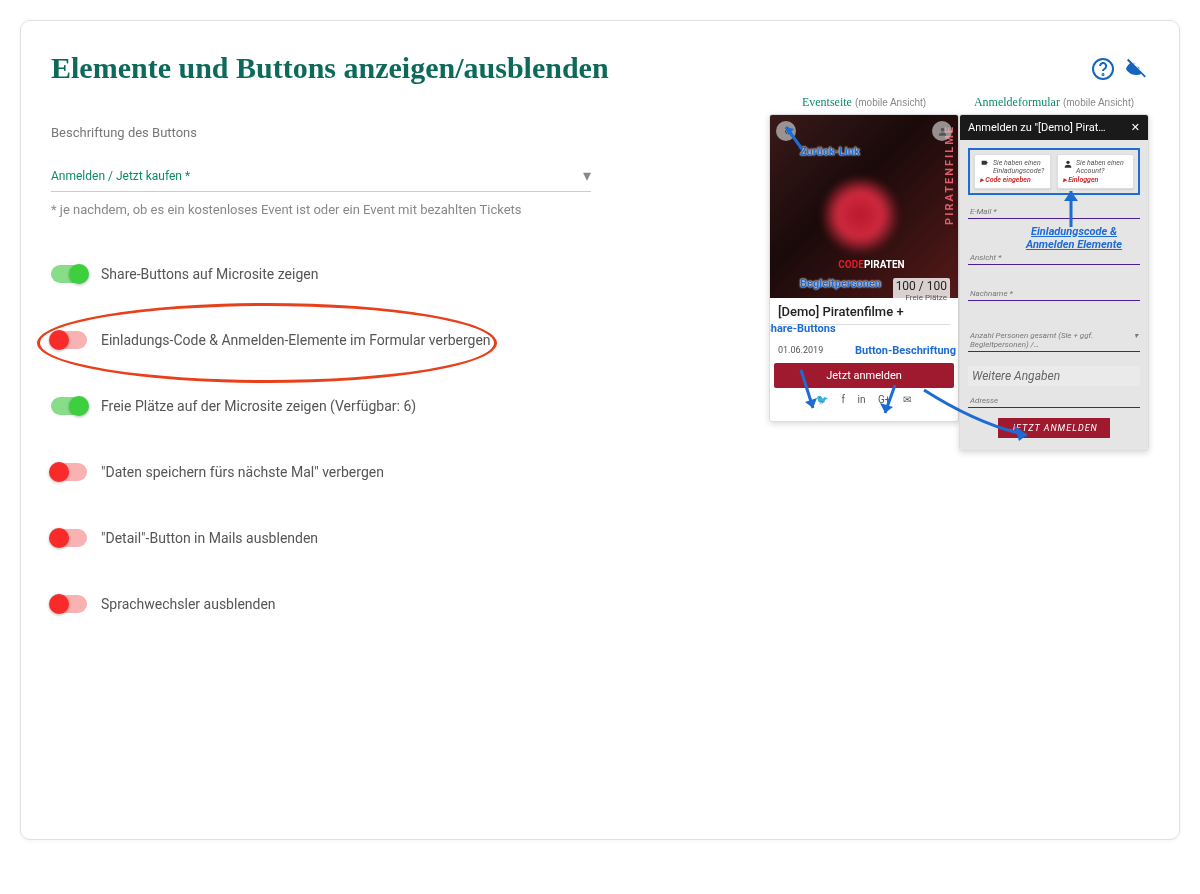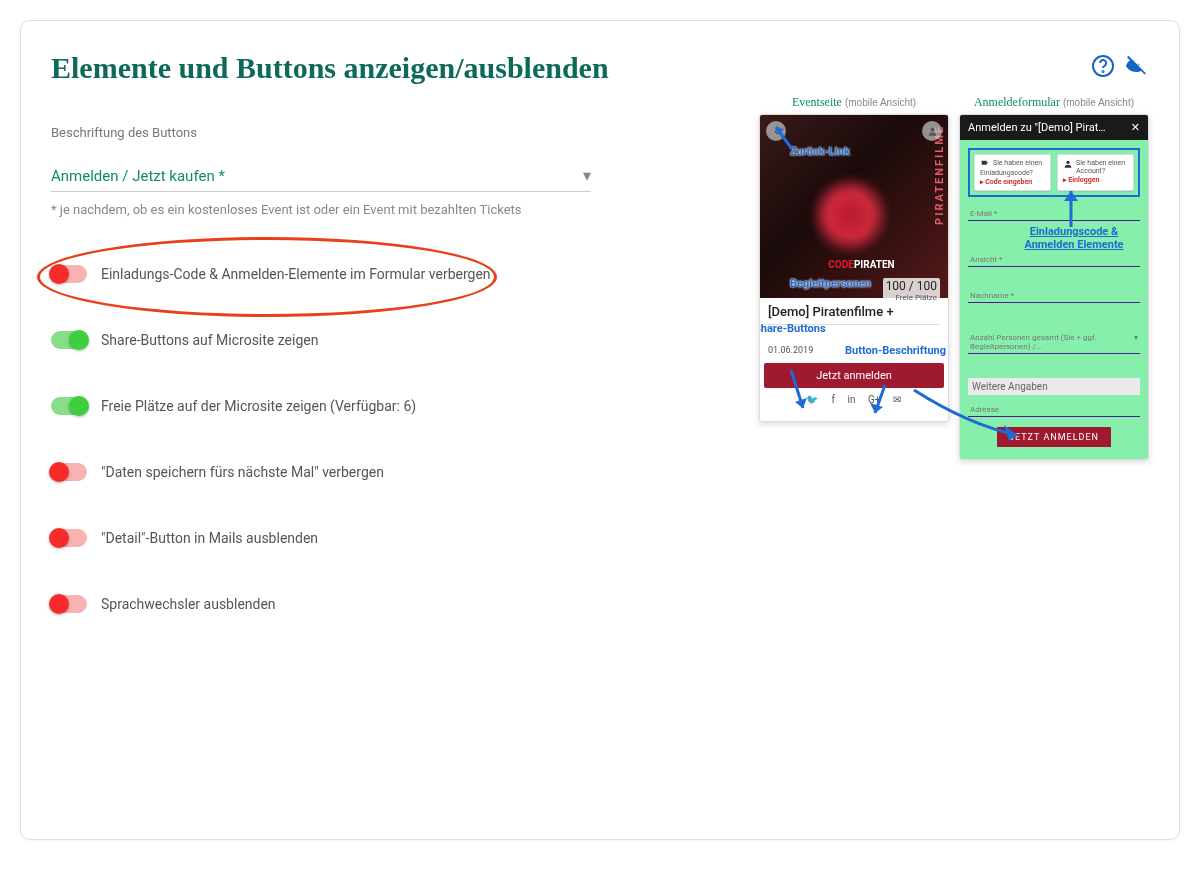--- a/index.html
+++ b/index.html
@@ -13,47 +13,47 @@
     border: 1px solid #e0e0e0;
     border-radius: 10px;
     padding: 30px 30px 50px;
     box-shadow: 0 1px 4px rgba(0,0,0,0.05);
     position: relative;
     min-height: 820px;
   }
   .header-row {
     display: flex;
     justify-content: space-between;
-    align-items: center;
+    align-items: flex-end;
   }
   .title {
     font-family: Georgia, "Times New Roman", serif;
     font-size: 30px;
     color: #0d6a5a;
     font-weight: 600;
   }
   .header-icons { display: flex; gap: 10px; align-items: center; }
   .header-icons svg { width: 24px; height: 24px; color: #1565c0; cursor: pointer; }
   .subtitle {
     color: #0d6a5a;
     font-size: 14px;
     margin-top: 20px;
     margin-bottom: 20px;
   }
   .content-row { display: flex; gap: 30px; margin-top: 10px; }
   .left-col { flex: 1; }
-  .right-col { display: flex; gap: 10px; flex-shrink: 0; }
+  .right-col { display: flex; gap: 0; flex-shrink: 0; }
 
   .field-label { color: #777; font-size: 13px; margin-bottom: 26px; margin-top: 30px; }
   .select-row {
     display: flex; justify-content: space-between; align-items: center;
     border-bottom: 1px solid #ccc; padding-bottom: 6px; width: 540px;
     cursor: pointer;
   }
-  .select-value { color: #0d8c6a; font-size: 15px; }
+  .select-value { color: #0d8c6a; font-size: 12px; }
   .select-caret { color: #888; }
   .helper-text { color: #888; font-size: 13px; margin-top: 10px; }
 
   .toggle-row {
     display: flex; align-items: center; gap: 14px;
     margin-top: 48px;
     position: relative;
   }
   .toggle {
     width: 36px; height: 18px; border-radius: 10px;
@@ -159,32 +159,32 @@
     font-size: 11px; padding: 6px 0; margin: 4px 4px 0;
     border-radius: 2px;
   }
   .phone1 .share { text-align: center; padding: 6px 0 16px; font-size: 10px; color: #555; }
   .phone1 .share span { margin: 0 5px; }
 
   .phone2 .topbar {
     background: #1a1a1a; color: #fff; font-size: 11px;
     padding: 6px 8px; display: flex; justify-content: space-between; align-items: center;
   }
-  .phone2 .form-body { padding: 8px; background: #86efac; min-height: 300px; }
+  .phone2 .form-body { padding: 8px; background: #e5e5e5; min-height: 300px; font-style: italic; }
   .phone2 .boxes { display: flex; gap: 6px; border: 2px solid #1d6bd4; padding: 4px; margin-bottom: 6px; }
   .phone2 .box {
     flex: 1; background: #fff; border: 1px solid #ddd; border-radius: 2px;
     padding: 4px 5px; font-size: 7px; color: #555;
     box-shadow: 0 1px 2px rgba(0,0,0,0.1);
   }
   .phone2 .box .act { color: #c22; font-weight: 600; margin-top: 1px; font-size: 7px; }
   .phone2 .box svg { float: left; margin-right: 3px; width: 10px; height: 10px; }
   .phone2 .ffield { font-size: 8px; color: #777; padding: 6px 2px 2px; border-bottom: 1px solid #4c1d95; margin-bottom: 8px; }
-  .phone2 .section-hdr { background: #eaeaea; font-size: 10px; color: #666;
-    padding: 3px 4px; margin-top: 24px; }
+  .phone2 .section-hdr { background: #eaeaea; font-size: 12px; color: #666;
+    padding: 3px 4px; margin-top: 14px; }
   .phone2 .submit {
     background: #9f1a2f; color: #fff; font-size: 9px;
     text-align: center; padding: 5px 12px; margin: 10px auto 4px;
     width: fit-content; letter-spacing: 1px;
   }
   .anno2 {
     position: absolute;
     color: #1d6bd4;
     font-size: 11px;
     font-weight: 700;
@@ -228,31 +228,31 @@
 
       <div class="field-label">Beschriftung des Buttons</div>
       <div class="select-row">
         <span class="select-value">Anmelden / Jetzt kaufen *</span>
         <span class="select-caret">▾</span>
       </div>
       <div class="helper-text">* je nachdem, ob es ein kostenloses Event ist oder ein Event mit bezahlten Tickets</div>
 
       <div id="toggles-container">
           <div class="toggle-row">
+            <div class="toggle on">
+              <div class="knob"></div>
+            </div>
+            <span class="toggle-label">Share-Buttons auf Microsite zeigen</span>
+          </div>
+          <div class="toggle-row">
             <div class="highlight-ellipse"></div>
             <div class="toggle off">
               <div class="knob"></div>
             </div>
             <span class="toggle-label">Einladungs-Code &amp; Anmelden-Elemente im Formular verbergen</span>
-          </div>
-          <div class="toggle-row">
-            <div class="toggle on">
-              <div class="knob"></div>
-            </div>
-            <span class="toggle-label">Share-Buttons auf Microsite zeigen</span>
           </div>
           <div class="toggle-row">
             <div class="toggle on">
               <div class="knob"></div>
             </div>
             <span class="toggle-label">Freie Plätze auf der Microsite zeigen (Verfügbar: 6)</span>
           </div>
           <div class="toggle-row">
             <div class="toggle off">
               <div class="knob"></div>

